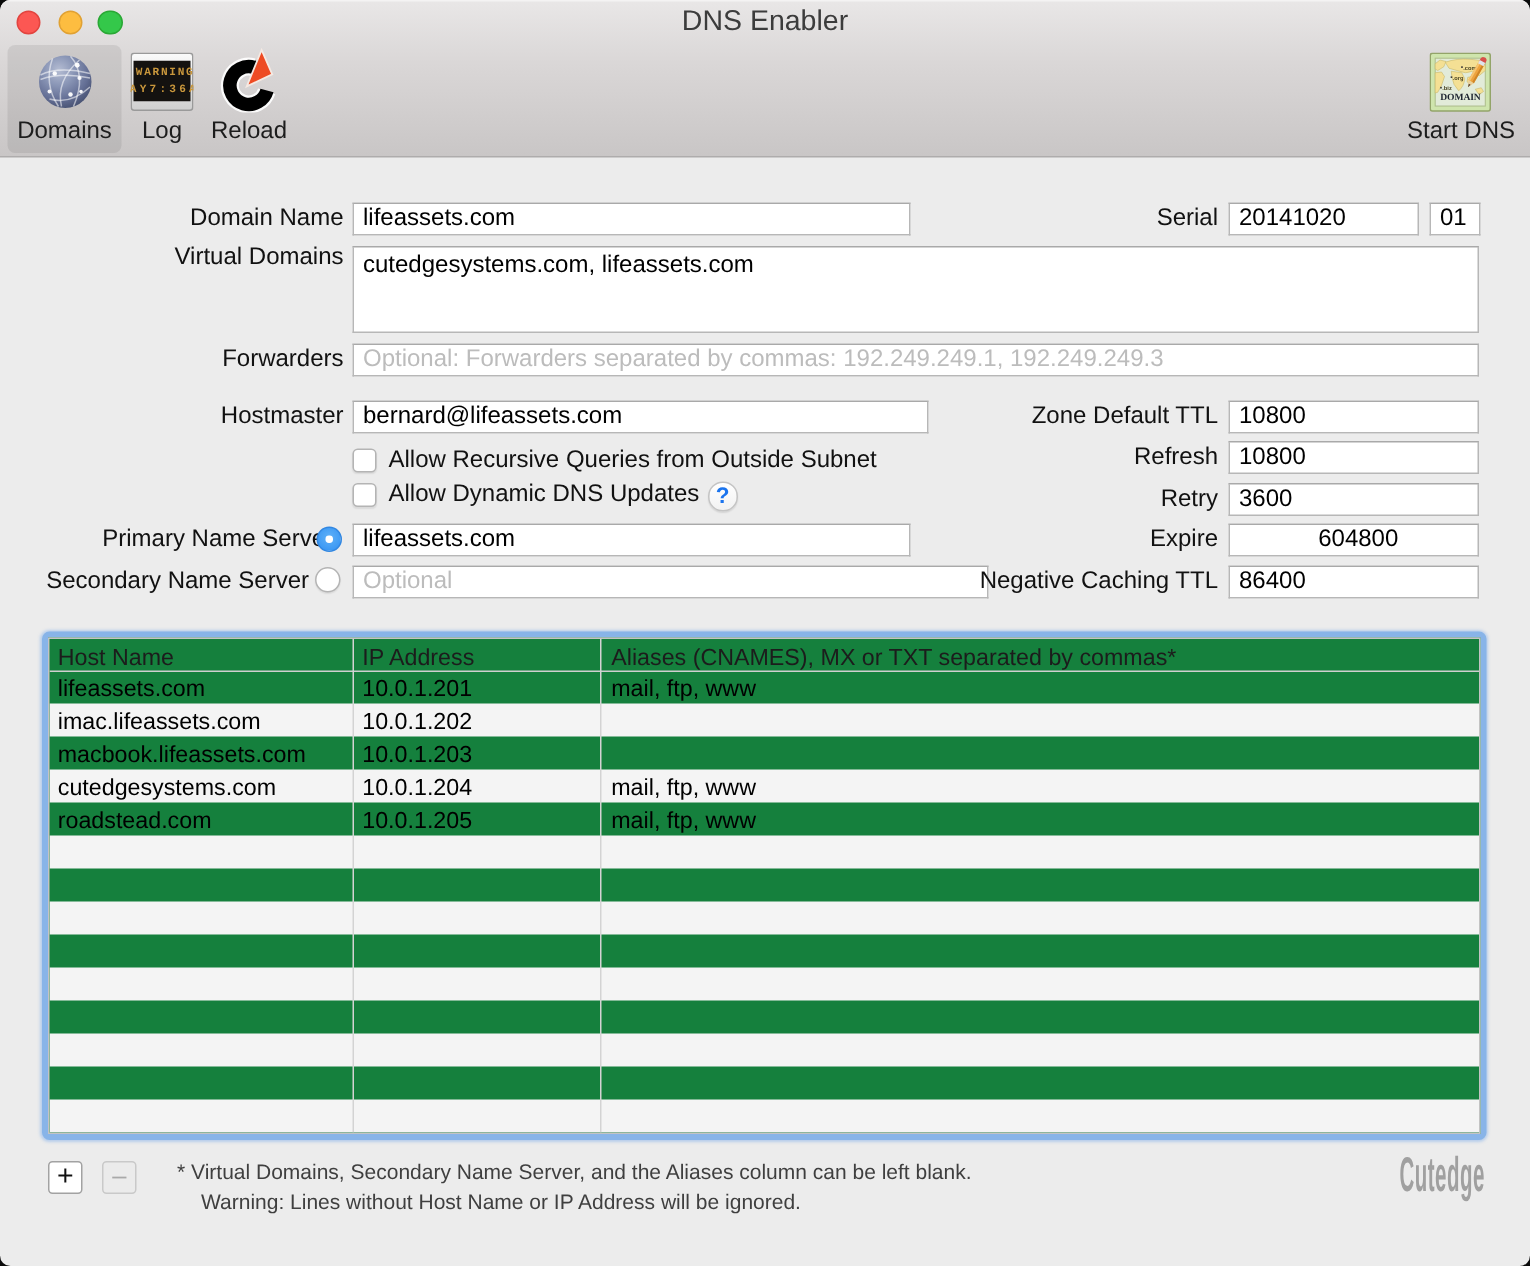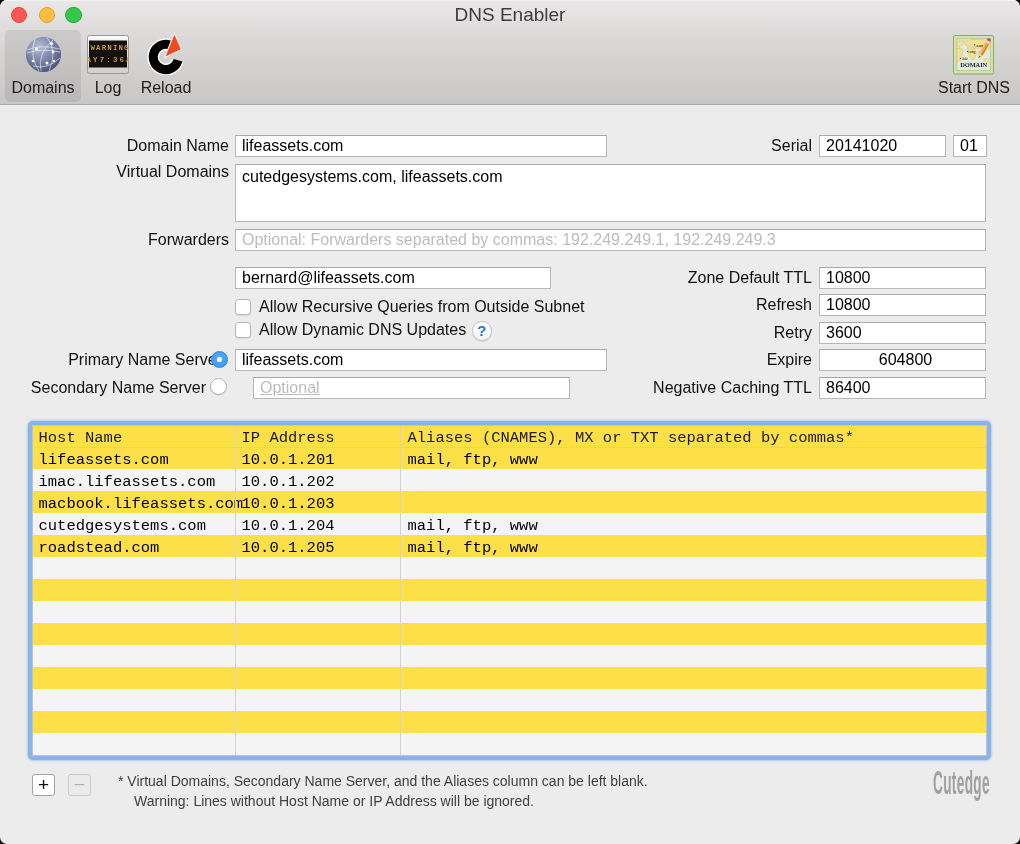--- a/index.html
+++ b/index.html
@@ -22,21 +22,21 @@
 .inp{position:absolute;box-sizing:border-box;background:#fff;border:1px solid #b7b7b7;border-top-color:#a9a9a9;height:22px;font-size:16px;color:#000;line-height:20px;padding-left:6px;white-space:nowrap;overflow:hidden;}
 .ph{color:#bcbcbc;}
 .cb{position:absolute;width:16px;height:16px;box-sizing:border-box;background:#fff;border:1px solid #b4b4b4;border-radius:3.5px;box-shadow:0 1px 1px rgba(0,0,0,0.08);}
 .cblab{position:absolute;font-size:16px;color:#111;height:22px;line-height:22px;}
 .radio{position:absolute;width:17px;height:17px;box-sizing:border-box;border-radius:50%;}
 .radio.off{background:#fff;border:1px solid #b4b4b4;box-shadow:0 1px 1px rgba(0,0,0,0.08);}
 .radio.on{background:radial-gradient(circle at 50% 42%,#5fb1f8 0%,#3e9af4 70%,#2f88e8 100%);border:1px solid #3187e2;}
 .radio.on::after{content:"";position:absolute;left:5.2px;top:5.2px;width:4.6px;height:4.6px;border-radius:50%;background:#fff;}
 #help{position:absolute;left:472px;top:321px;width:19.5px;height:19.5px;box-sizing:border-box;border-radius:50%;background:linear-gradient(#fff, #f2f2f2);border:1px solid #c4c4c4;box-shadow:0 1px 1px rgba(0,0,0,0.1);color:#1b74ee;font-size:15px;font-weight:bold;text-align:center;line-height:18.5px;}
 #table{position:absolute;left:27.5px;top:420.5px;width:963px;height:339.5px;box-sizing:border-box;border:4.5px solid #88b4e8;border-radius:5px;background:#fff;box-shadow:0 0 2px 1px rgba(130,175,235,0.5);}
-#tinner{position:absolute;left:0;top:0;right:0;bottom:0;border:1px solid #c3c3c3;overflow:hidden;background:#fde047;font-family:Liberation Mono, monospace;}
+#tinner{position:absolute;left:0;top:0;right:0;bottom:0;border:1px solid #c3c3c3;overflow:hidden;background:#15803d;}
 .hdr{position:absolute;top:2px;height:21px;line-height:21px;font-size:15.5px;color:#1c1c1c;white-space:nowrap;}
 #hline{position:absolute;left:0;top:21px;width:954px;height:1px;background:#cfcfcf;}
 .vline{position:absolute;top:0;width:1px;height:329px;background:#d3d3d3;z-index:5;}
 .row{position:absolute;left:0;width:954px;height:22px;}
 .row.alt{background:#f4f4f4;}
 .cell{position:absolute;top:2px;height:22px;line-height:22px;font-size:15.5px;color:#000;white-space:nowrap;}
 .c1{left:6px;}
 .c2{left:209px;}
 .c3{left:375px;}
 .pm{position:absolute;top:774px;width:23px;height:22px;box-sizing:border-box;border-radius:3px;text-align:center;}
@@ -147,21 +147,22 @@
  <div class="rlab" style="top:135px">Serial</div>
  <div class="inp" style="left:819px;top:135px;width:127px;">20141020</div>
  <div class="inp" style="left:953px;top:135px;width:34px;">01</div>
 
  <div class="flab" style="top:161px">Virtual Domains</div>
  <div class="inp" style="left:235px;top:164px;width:751px;height:58px;line-height:21px;padding-top:1px;">cutedgesystems.com, lifeassets.com</div>
 
  <div class="flab" style="top:229px">Forwarders</div>
  <div class="inp ph" style="left:235px;top:229px;width:751px;">Optional: Forwarders separated by commas: 192.249.249.1, 192.249.249.3</div>
 
- <div class="inp" style="left:235px;top:267px;width:316px;">bernard@lifeassets.com</div>
+ <div class="flab" style="top:267px">Hostmaster</div>
+ <div class="inp" style="left:235px;top:267px;width:384px;">bernard@lifeassets.com</div>
  <div class="rlab" style="top:267px">Zone Default TTL</div>
  <div class="inp" style="left:819px;top:267px;width:167px;">10800</div>
 
  <div class="cb" style="left:235px;top:299px;"></div>
  <div class="cblab" style="left:259px;top:296px;">Allow Recursive Queries from Outside Subnet</div>
  <div class="rlab" style="top:294px">Refresh</div>
  <div class="inp" style="left:819px;top:294px;width:167px;">10800</div>
 
  <div class="cb" style="left:235px;top:322px;"></div>
  <div class="cblab" style="left:259px;top:319px;">Allow Dynamic DNS Updates</div>
@@ -170,21 +171,21 @@
  <div class="inp" style="left:819px;top:322px;width:167px;">3600</div>
 
  <div class="flab" style="top:349px;width:206px;padding-left:16px;">Primary Name Server</div>
  <div class="radio on" style="left:211px;top:351px;"></div>
  <div class="inp" style="left:235px;top:349px;width:372px;">lifeassets.com</div>
  <div class="rlab" style="top:349px">Expire</div>
  <div class="inp" style="left:819px;top:349px;width:167px;text-align:center;">604800</div>
 
  <div class="flab" style="top:377px;width:206px;">Secondary Name Server</div>
  <div class="radio off" style="left:210px;top:378px;"></div>
- <div class="inp ph" style="left:253px;top:377px;width:317px;text-decoration:underline;">Optional</div>
+ <div class="inp ph" style="left:235px;top:377px;width:424px;">Optional</div>
  <div class="rlab" style="top:377px">Negative Caching TTL</div>
  <div class="inp" style="left:819px;top:377px;width:167px;">86400</div>
 
  <div id="table">
       <div id="tinner">
    <div class="hdr" style="left:6px;">Host Name</div>
    <div class="hdr" style="left:209px;">IP Address</div>
    <div class="hdr" style="left:375px;">Aliases (CNAMES), MX or TXT separated by commas*</div>
    <div id="hline"></div>
    <div class="vline" style="left:202px;"></div>

